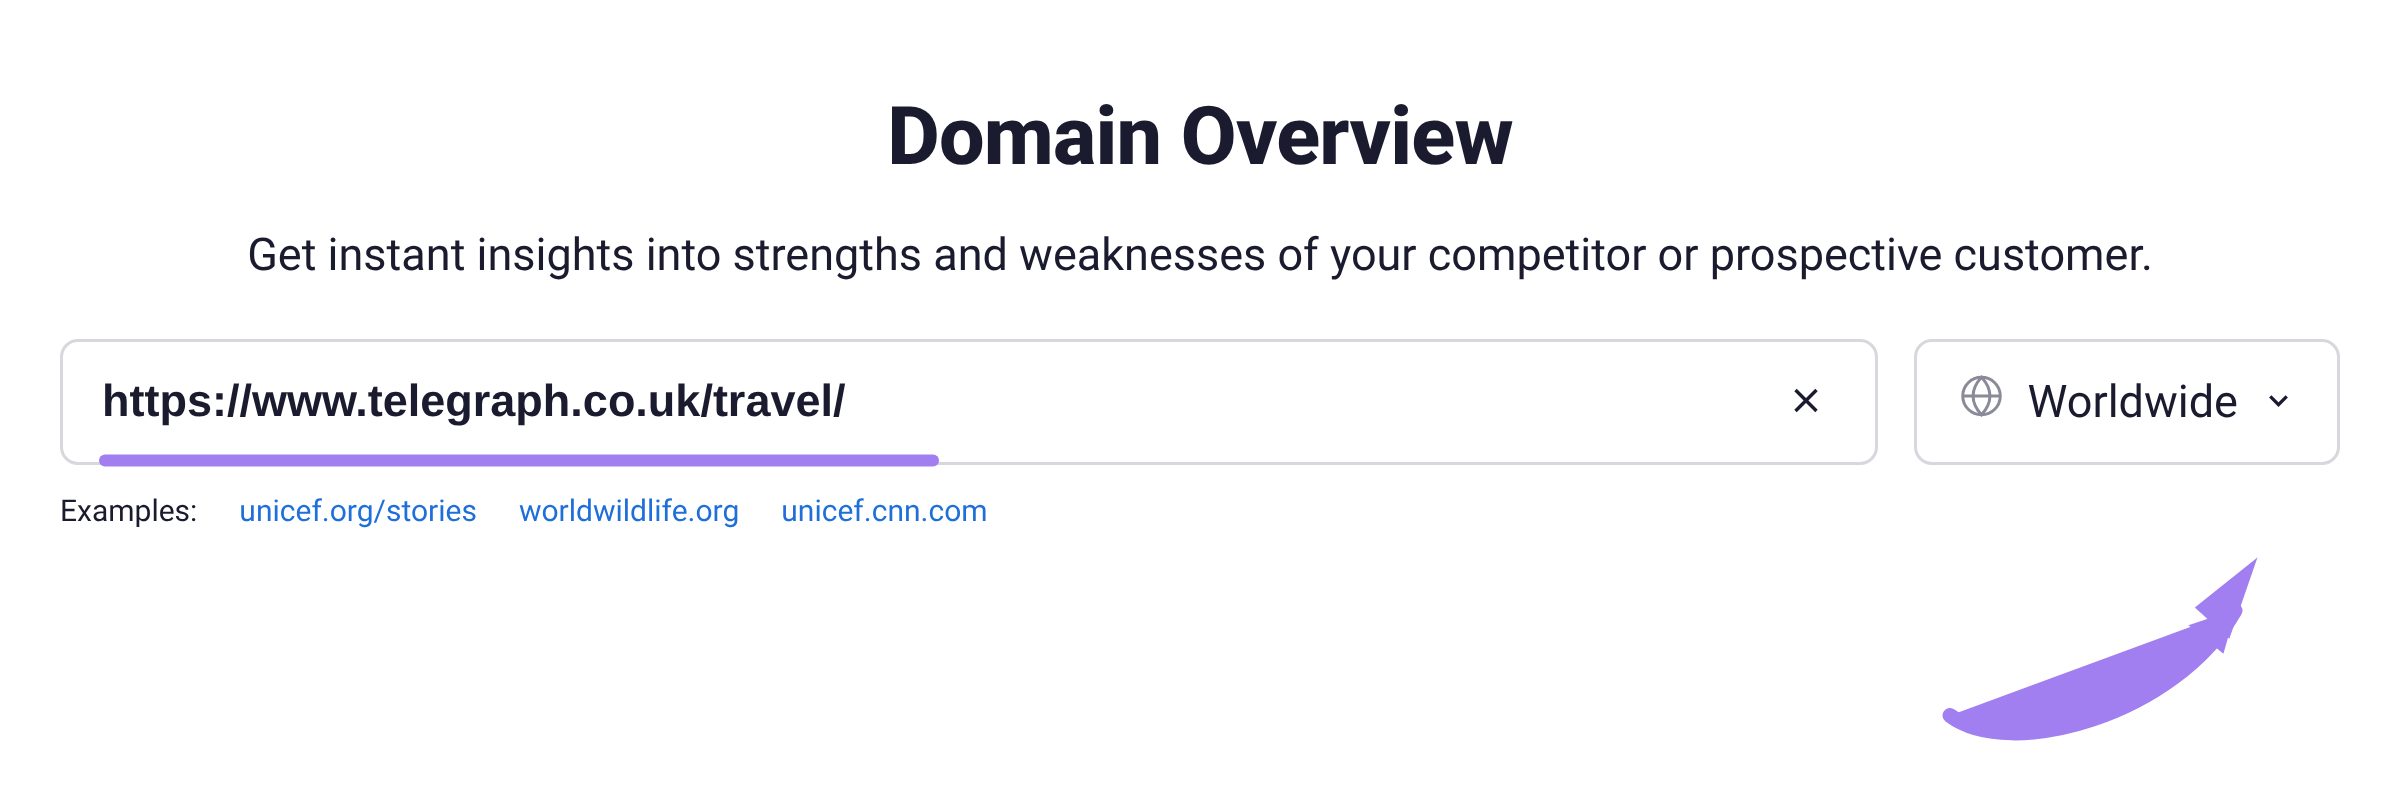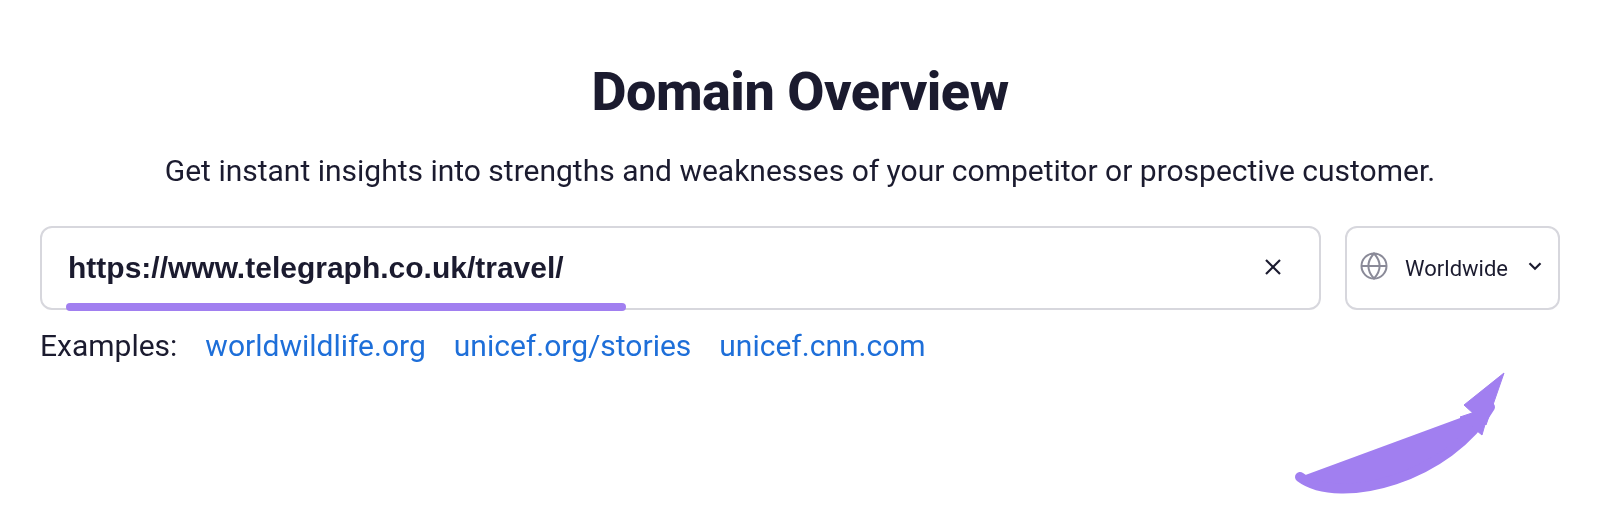--- a/index.html
+++ b/index.html
@@ -85,23 +85,23 @@
       border-radius: 4px;
     }
     .locale-select {
       display: flex;
       align-items: center;
       gap: 16px;
       border: 2px solid #d7d7dd;
       border-radius: 12px;
       background: #fff;
       height: 84px;
-      padding: 0 12px;
-      cursor: pointer;
-      font-size: 22px;
+      padding: 0 28px;
+      cursor: pointer;
+      font-size: 30px;
       color: #1b1b2f;
     }
     .globe-icon svg {
       width: 30px;
       height: 30px;
       stroke: #8a8a98;
       fill: none;
       stroke-width: 1.6;
     }
     .chevron-icon svg {
@@ -120,21 +120,21 @@
       color: #ffffff;
       font-size: 30px;
       font-weight: 500;
       cursor: pointer;
       position: relative;
     }
     .examples-row {
       display: flex;
       align-items: center;
       gap: 28px;
-      font-size: 30px;
+      font-size: 20px;
       margin-top: 16px;
     }
     .examples-label {
       color: #1b1b2f;
     }
     .example-link {
       color: #1e6fd9;
       text-decoration: none;
       cursor: pointer;
     }
@@ -190,22 +190,22 @@
             <polyline points="6 9 12 15 18 9"></polyline>
           </svg>
       </span>
     </div>
 
 
   </div>
 
   <div class="examples-row">
     <span class="examples-label">Examples:</span>
+    <a class="example-link">unicef.org/stories</a>
     <a class="example-link">worldwildlife.org</a>
-    <a class="example-link">unicef.org/stories</a>
     <a class="example-link">unicef.cnn.com</a>
   </div>
 
 </div>
 
 <div class="arrow-annotation">
   <svg viewBox="0 0 260 130">
     <path d="M20 110 C 60 140, 170 110, 210 40" stroke-width="10" fill="none" stroke-linecap="round"></path>
     <polygon points="210,40 180,50 202,68 210,40 220,10 188,36" fill="#a17ff0" stroke="none"></polygon>
     <polygon points="224,6 184,38 206,58" fill="#a17ff0" stroke="none"></polygon>

